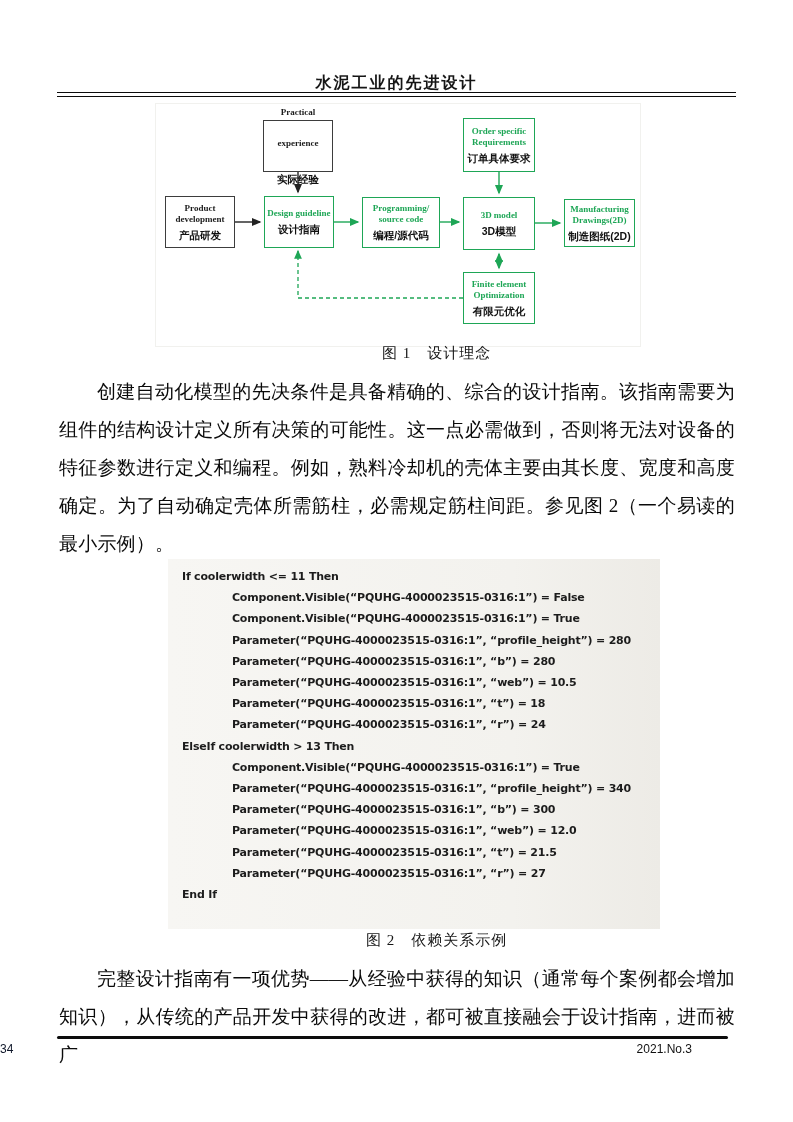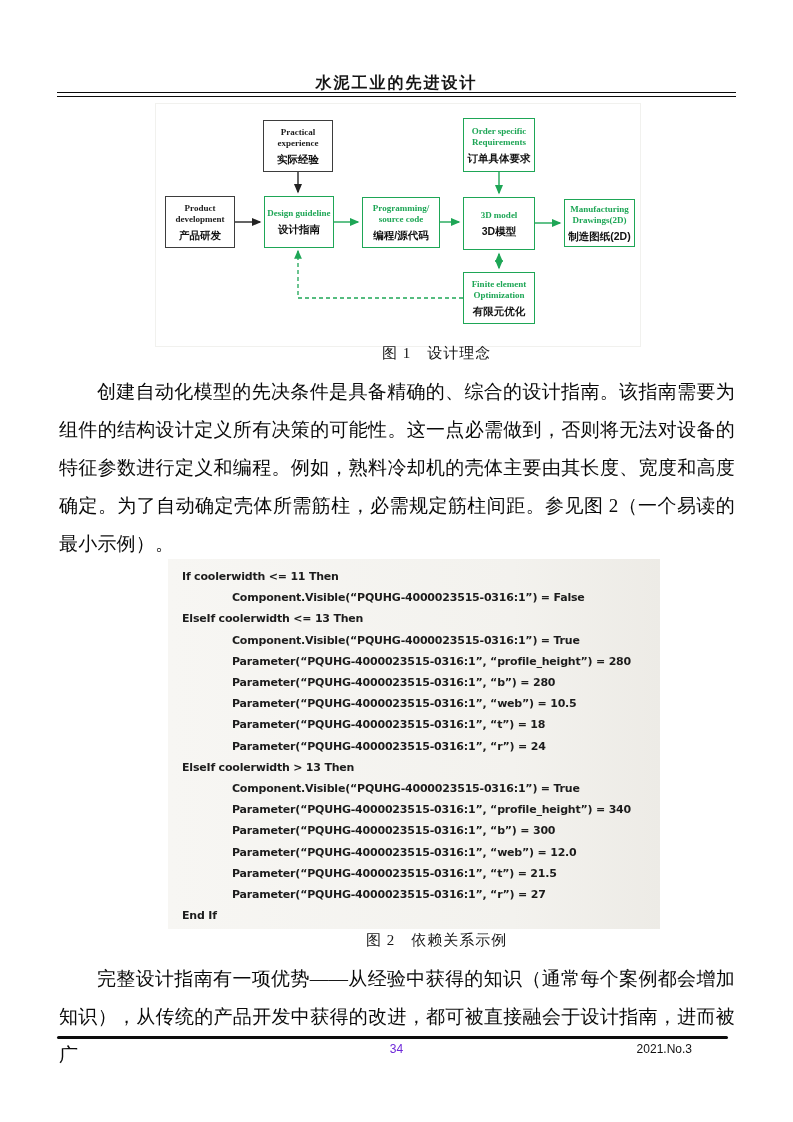--- a/index.html
+++ b/index.html
@@ -33,21 +33,21 @@
   }
   .flow-box .en{
     font-family:"Liberation Serif", serif;font-weight:bold;font-size:9px;color:#1c1c1c;
   }
   .flow-box .zh{
     font-family:"Liberation Sans", sans-serif;font-weight:bold;font-size:10.5px;color:#111;margin-top:4px;
   }
   .box-dark{border:1.5px solid var(--box-dark);}
   .box-green{border:1.5px solid var(--flow-green);}
   .box-green .en{color:var(--flow-green);}
-  .b-practical{left:107px;top:16px;width:70px;height:52px;}
+  .b-practical{left:107px;top:16px;width:70px;height:52px;gap:20px;}
   .b-order{left:307px;top:14px;width:72px;height:54px;}
   .b-product{left:9px;top:92px;width:70px;height:52px;}
   .b-design{left:108px;top:92px;width:70px;height:52px;}
   .b-programming{left:206px;top:93px;width:78px;height:51px;}
   .b-model3d{left:307px;top:93px;width:72px;height:53px;}
   .b-manufacturing{left:408px;top:95px;width:71px;height:48px;}
   .b-finite{left:307px;top:168px;width:72px;height:52px;}
   .flow-arrows{position:absolute;left:0;top:0;width:484px;height:242px;}
   
   .fig-caption{
@@ -75,22 +75,22 @@
     font-size:11px;line-height:21.2px;letter-spacing:-0.2px;
     color:#1c1c1c;white-space:nowrap;padding-left:14px;
   }
   .code-line.indent-1{padding-left:64px;}
   
   .footer-rule{
     position:absolute;left:57px;top:1036px;width:671px;height:2.5px;
     background:#0c0c0c;border-radius:2px;
   }
   .footer-page{
-    position:absolute;left:0;top:1042px;width:100%;text-align:center;
-    font-family:"Liberation Sans", sans-serif;font-size:12px;color:#6d28d9;
+    position:absolute;left:0;top:1042px;width:100%;
+    font-family:"Liberation Sans", sans-serif;font-size:12px;color:#0f172a;
   }
   .footer-issue{
     position:absolute;top:1042px;right:101px;
     font-family:"Liberation Sans", sans-serif;font-size:12px;color:#111;
   }
 </style>
 </head>
 <body>
 
 <div class="page">
@@ -170,21 +170,20 @@
 
   </div>
 
   <div class="fig-caption cap1">图 1　设计理念</div>
 
   <div class="para para1">创建自动化模型的先决条件是具备精确的、综合的设计指南。该指南需要为组件的结构设计定义所有决策的可能性。这一点必需做到，否则将无法对设备的特征参数进行定义和编程。例如，熟料冷却机的壳体主要由其长度、宽度和高度确定。为了自动确定壳体所需筋柱，必需规定筋柱间距。参见图 2（一个易读的最小示例）。</div>
 
   <div class="figure2">
       <div class="code-line indent-0">If coolerwidth &lt;= 11 Then</div>
       <div class="code-line indent-1">Component.Visible(“PQUHG-4000023515-0316:1”) = False</div>
-      <div class="code-line indent-0">ElseIf coolerwidth &lt;= 13 Then</div>
       <div class="code-line indent-1">Component.Visible(“PQUHG-4000023515-0316:1”) = True</div>
       <div class="code-line indent-1">Parameter(“PQUHG-4000023515-0316:1”, “profile_height”) = 280</div>
       <div class="code-line indent-1">Parameter(“PQUHG-4000023515-0316:1”, “b”) = 280</div>
       <div class="code-line indent-1">Parameter(“PQUHG-4000023515-0316:1”, “web”) = 10.5</div>
       <div class="code-line indent-1">Parameter(“PQUHG-4000023515-0316:1”, “t”) = 18</div>
       <div class="code-line indent-1">Parameter(“PQUHG-4000023515-0316:1”, “r”) = 24</div>
       <div class="code-line indent-0">ElseIf coolerwidth &gt; 13 Then</div>
       <div class="code-line indent-1">Component.Visible(“PQUHG-4000023515-0316:1”) = True</div>
       <div class="code-line indent-1">Parameter(“PQUHG-4000023515-0316:1”, “profile_height”) = 340</div>
       <div class="code-line indent-1">Parameter(“PQUHG-4000023515-0316:1”, “b”) = 300</div>

